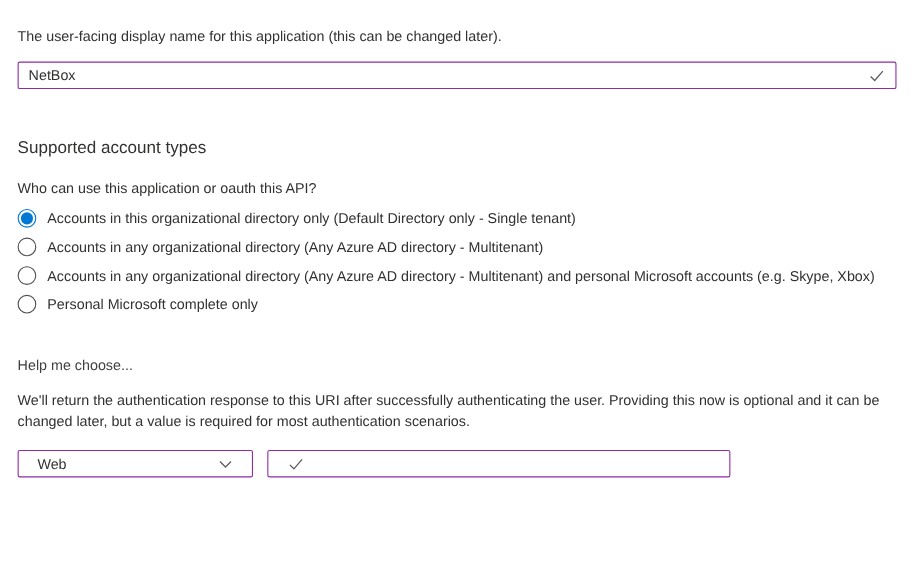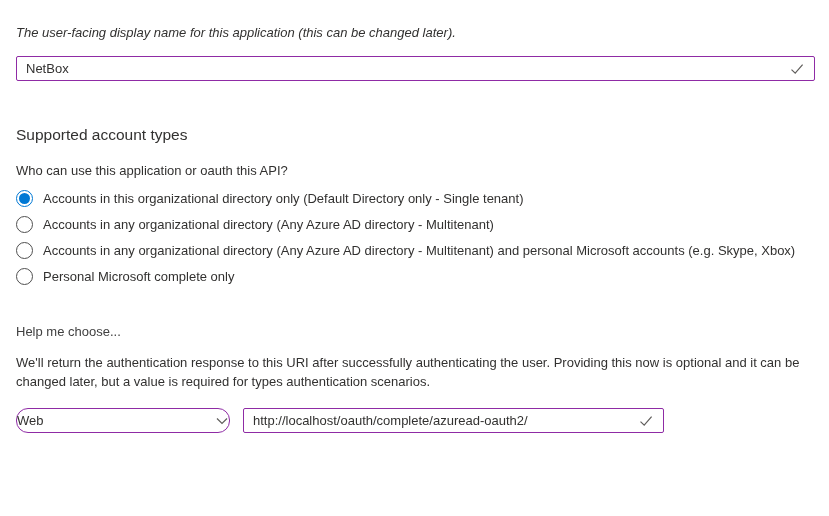--- a/index.html
+++ b/index.html
@@ -13,21 +13,21 @@
   .form-root { padding: 10px 14px 0 16px; }
 
   .field-label-row { font-size: 15px; line-height: 20px; color: #323130; }
   .required-asterisk { color: #e00000; margin-right: 4px; }
 
   .section-title { font-size: 15.5px; font-weight: 400; line-height: 21px; color: #323130; }
   .t-name { margin-top: 0; }
   .t-accounts { margin-top: 43px; }
   .t-redirect { margin-top: 46px; }
 
-  .helper-text { font-size: 13px; line-height: 19px; color: #323130; margin-top: 13px; font-style: italic; }
+  .helper-text { font-size: 13px; line-height: 19px; color: #323130; margin-top: 13px; }
   .question-text { font-size: 13px; line-height: 17px; color: #323130; margin-top: 17px; }
 
   .textbox {
     display: flex; align-items: center;
     height: 25px; border: 1px solid #8f2ba5; border-radius: 2px;
     background: #ffffff; padding: 0 9px;
   }
   .textbox input {
     flex: 1; border: none; outline: none; background: transparent;
     font-family: inherit; font-size: 13px; color: #323130; height: 100%;
@@ -55,22 +55,22 @@
     font-size: 13px; line-height: 17px; color: #404040;
     text-decoration: none; cursor: pointer;
   }
 
   .redirect-desc { font-size: 13px; line-height: 19px; color: #323130; margin-top: 13px; width: 800px; }
 
   .controls-row { display: flex; align-items: center; margin-top: 17px; }
   .dropdown {
     display: flex; align-items: center; justify-content: space-between;
     width: 214px; height: 25px;
-    border: 1px solid #8f2ba5; border-radius: 12px; background: #fff;
-    padding: 0 0; cursor: pointer;
+    border: 1px solid #8f2ba5; border-radius: 2px; background: #fff;
+    padding: 0 17px; cursor: pointer;
   }
   .dropdown-value { font-size: 13px; color: #323130; }
   .chevron-icon { display: inline-flex; }
   .uri-box { width: 421px; margin-left: 13px; }
 </style>
 </head>
 <body>
 
 <div class="form-root">
 
@@ -104,33 +104,32 @@
     </div>
     <div class="radio-row">
       <span class="radio-circle"></span>
       <span class="radio-label">Personal Microsoft complete only</span>
     </div>
   </div>
 
   <a class="help-link">Help me choose...</a>
 
   
-  <p class="redirect-desc">We'll return the authentication response to this URI after successfully authenticating the user. Providing this now is optional and it can be changed later, but a value is required for types authentication scenarios.</p>
+  <p class="redirect-desc">We'll return the authentication response to this URI after successfully authenticating the user. Providing this now is optional and it can be changed later, but a value is required for most authentication scenarios.</p>
 
   <div class="controls-row">
     <div class="dropdown">
       <span class="dropdown-value">Web</span>
       <span class="chevron-icon">
         <svg width="14" height="14" viewBox="0 0 14 14">
             <path d="M2 4.5 L7 9.5 L12 4.5" fill="none" stroke="#605e5c" stroke-width="1.2"></path>
           </svg>
       </span>
     </div>
     <div class="textbox uri-box">
-      <input type="text" value="http://localhost/oauth/complete/azuread-oauth2/" style="">
       <span class="check-icon">
         <svg width="16" height="16" viewBox="0 0 16 16">
             <path d="M2.5 8.6 L6.2 12.2 L13.6 3.6" fill="none" stroke="#605e5c" stroke-width="1.2"></path>
           </svg>
       </span>
     </div>
   </div>
 
 </div>
 

